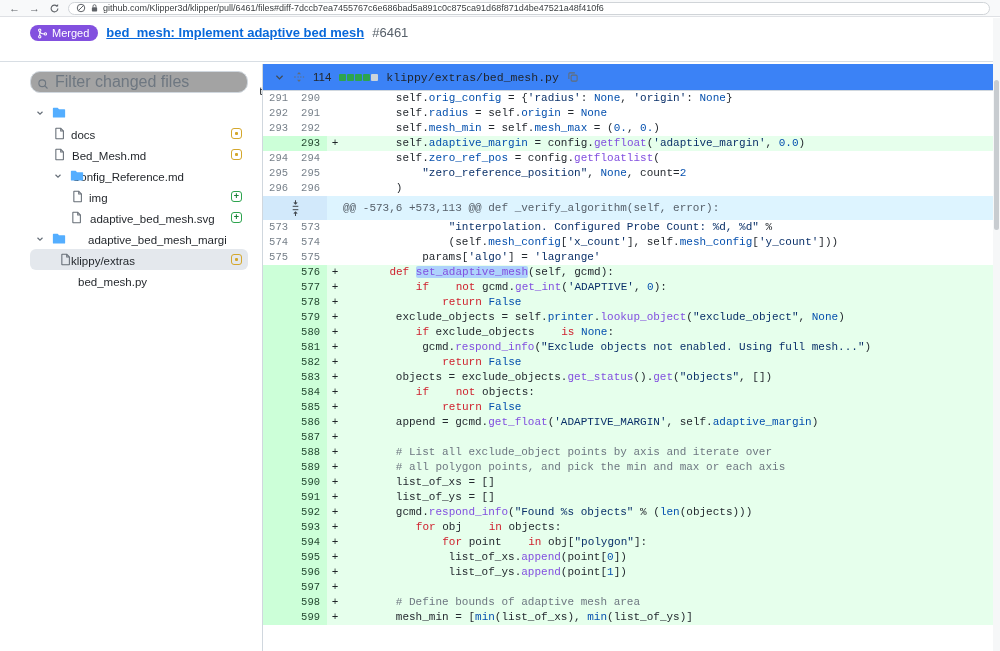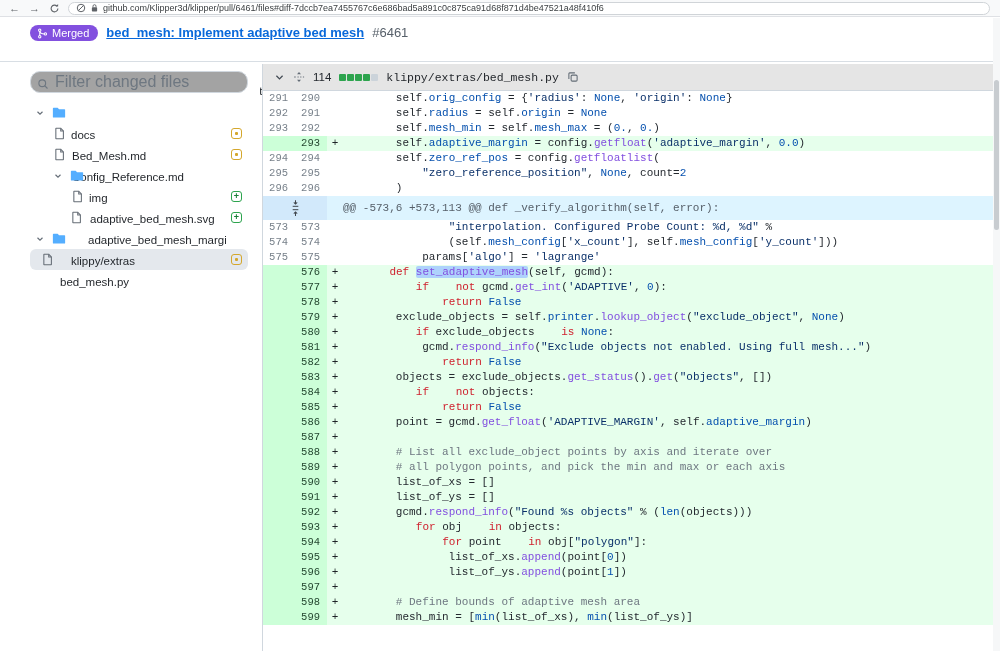--- a/index.html
+++ b/index.html
@@ -55,21 +55,21 @@
   .ticon { display:flex; width:15px; justify-content:center; }
   .tlabel { white-space:nowrap; overflow:hidden;margin-top:44px; }
   .status { width:11px; height:11px; border-radius:3px; margin-left:auto; display:flex; align-items:center; justify-content:center; flex:none; }
   .status.modified { border:1.5px solid #d4a72c; }
   .status.modified::after { content:""; width:3px; height:3px; border-radius:1px; background:#d4a72c; }
   .status.added { border:1.5px solid #2da44e; color:#1a7f37; font-size:9px; font-weight:700; line-height:1; }
 
   
   .main { position:absolute; left:262px; top:64px; right:0; bottom:0; border-left:1px solid #d0d7de; background:#fff; overflow:hidden; }
   .file-header {
-    height:27px; background:#e5e5e5; border-bottom:1px solid #d0d7de;
+    height:27px; background:#3b82f6; border-bottom:1px solid #d0d7de;
     display:flex; align-items:center; gap:8px; padding:0 11px;
   }
   .fh-ic { display:flex; align-items:center; cursor:pointer; }
   .count { font-size:11.5px; color:#24292f; }
   .blocks { display:flex; gap:1px; }
   .block { width:7px; height:7px; border-radius:1px; display:inline-block; }
   .block.a { background:#2da44e; }
   .block.n { background:#cbd3da; }
   .file-path { font-family:"Liberation Mono","DejaVu Sans Mono",monospace; font-size:11.5px; color:#1f2328; }
 
@@ -249,21 +249,21 @@
             <path d="M4 6l4 4 4-4" fill="none" stroke="#636c76" stroke-width="1.8"></path>
           </svg>
         </span>
         <span class="ticon">
           <svg width="14" height="14" viewBox="0 0 16 16">
             <path d="M1.75 2h4.09c.36 0 .7.14.96.4l1.2 1.2h6.25c.41 0 .75.34.75.75v8.15a.75.75 0 0 1-.75.75H1.75a.75.75 0 0 1-.75-.75V2.75c0-.41.34-.75.75-.75Z" fill="#54aeff"></path>
           </svg>
         </span>
         <span class="tlabel">klippy/extras</span>
       </div>
-      <div class="tree-row selected" style="padding-left: 10px;">
+      <div class="tree-row selected" style="padding-left: 28px;">
         <span class="ticon">
           <svg width="13" height="13" viewBox="0 0 16 16">
             <path d="M3.5 1.75c0-.14.11-.25.25-.25h5.69c.07 0 .13.03.18.07l3.08 3.08c.05.05.08.11.08.18v9.42c0 .14-.11.25-.25.25H3.75a.25.25 0 0 1-.25-.25V1.75Z" fill="none" stroke="#656d76" stroke-width="1.3"></path>
             <path d="M9.5 1.8V5h3.2" fill="none" stroke="#656d76" stroke-width="1.3"></path>
           </svg>
         </span>
         <span class="tlabel">bed_mesh.py</span>
         <span class="status modified"></span>
       </div>
     </div>
@@ -326,21 +326,21 @@
       <div class="drow a"><span class="num"></span><span class="num">576</span><span class="sign">+</span><span class="code"><span class="tk-p">    </span><span class="tk-k">def</span><span class="tk-p"> </span><span class="tk-e tk-hl">set_adaptive_mesh</span><span class="tk-p">(self, gcmd):</span></span></div>
       <div class="drow a"><span class="num"></span><span class="num">577</span><span class="sign">+</span><span class="code"><span class="tk-p">        </span><span class="tk-k">if</span><span class="tk-p"> </span><span class="tk-k">not</span><span class="tk-p"> gcmd.</span><span class="tk-e">get_int</span><span class="tk-p">(</span><span class="tk-s">'ADAPTIVE'</span><span class="tk-p">, </span><span class="tk-c">0</span><span class="tk-p">):</span></span></div>
       <div class="drow a"><span class="num"></span><span class="num">578</span><span class="sign">+</span><span class="code"><span class="tk-p">            </span><span class="tk-k">return</span><span class="tk-p"> </span><span class="tk-c">False</span></span></div>
       <div class="drow a"><span class="num"></span><span class="num">579</span><span class="sign">+</span><span class="code"><span class="tk-p">        exclude_objects = self.</span><span class="tk-c">printer</span><span class="tk-p">.</span><span class="tk-e">lookup_object</span><span class="tk-p">(</span><span class="tk-s">"exclude_object"</span><span class="tk-p">, </span><span class="tk-c">None</span><span class="tk-p">)</span></span></div>
       <div class="drow a"><span class="num"></span><span class="num">580</span><span class="sign">+</span><span class="code"><span class="tk-p">        </span><span class="tk-k">if</span><span class="tk-p"> exclude_objects </span><span class="tk-k">is</span><span class="tk-p"> </span><span class="tk-c">None</span><span class="tk-p">:</span></span></div>
       <div class="drow a"><span class="num"></span><span class="num">581</span><span class="sign">+</span><span class="code"><span class="tk-p">            gcmd.</span><span class="tk-e">respond_info</span><span class="tk-p">(</span><span class="tk-s">"Exclude objects not enabled. Using full mesh..."</span><span class="tk-p">)</span></span></div>
       <div class="drow a"><span class="num"></span><span class="num">582</span><span class="sign">+</span><span class="code"><span class="tk-p">            </span><span class="tk-k">return</span><span class="tk-p"> </span><span class="tk-c">False</span></span></div>
       <div class="drow a"><span class="num"></span><span class="num">583</span><span class="sign">+</span><span class="code"><span class="tk-p">        objects = exclude_objects.</span><span class="tk-e">get_status</span><span class="tk-p">().</span><span class="tk-e">get</span><span class="tk-p">(</span><span class="tk-s">"objects"</span><span class="tk-p">, [])</span></span></div>
       <div class="drow a"><span class="num"></span><span class="num">584</span><span class="sign">+</span><span class="code"><span class="tk-p">        </span><span class="tk-k">if</span><span class="tk-p"> </span><span class="tk-k">not</span><span class="tk-p"> objects:</span></span></div>
       <div class="drow a"><span class="num"></span><span class="num">585</span><span class="sign">+</span><span class="code"><span class="tk-p">            </span><span class="tk-k">return</span><span class="tk-p"> </span><span class="tk-c">False</span></span></div>
-      <div class="drow a"><span class="num"></span><span class="num">586</span><span class="sign">+</span><span class="code"><span class="tk-p">        point = gcmd.</span><span class="tk-e">get_float</span><span class="tk-p">(</span><span class="tk-s">'ADAPTIVE_MARGIN'</span><span class="tk-p">, self.</span><span class="tk-c">adaptive_margin</span><span class="tk-p">)</span></span></div>
+      <div class="drow a"><span class="num"></span><span class="num">586</span><span class="sign">+</span><span class="code"><span class="tk-p">        append = gcmd.</span><span class="tk-e">get_float</span><span class="tk-p">(</span><span class="tk-s">'ADAPTIVE_MARGIN'</span><span class="tk-p">, self.</span><span class="tk-c">adaptive_margin</span><span class="tk-p">)</span></span></div>
       <div class="drow a"><span class="num"></span><span class="num">587</span><span class="sign">+</span><span class="code"></span></div>
       <div class="drow a"><span class="num"></span><span class="num">588</span><span class="sign">+</span><span class="code"><span class="tk-m">        # List all exclude_object points by axis and iterate over</span></span></div>
       <div class="drow a"><span class="num"></span><span class="num">589</span><span class="sign">+</span><span class="code"><span class="tk-m">        # all polygon points, and pick the min and max or each axis</span></span></div>
       <div class="drow a"><span class="num"></span><span class="num">590</span><span class="sign">+</span><span class="code"><span class="tk-p">        list_of_xs = []</span></span></div>
       <div class="drow a"><span class="num"></span><span class="num">591</span><span class="sign">+</span><span class="code"><span class="tk-p">        list_of_ys = []</span></span></div>
       <div class="drow a"><span class="num"></span><span class="num">592</span><span class="sign">+</span><span class="code"><span class="tk-p">        gcmd.</span><span class="tk-e">respond_info</span><span class="tk-p">(</span><span class="tk-s">"Found %s objects"</span><span class="tk-p"> % (</span><span class="tk-c">len</span><span class="tk-p">(objects)))</span></span></div>
       <div class="drow a"><span class="num"></span><span class="num">593</span><span class="sign">+</span><span class="code"><span class="tk-p">        </span><span class="tk-k">for</span><span class="tk-p"> obj </span><span class="tk-k">in</span><span class="tk-p"> objects:</span></span></div>
       <div class="drow a"><span class="num"></span><span class="num">594</span><span class="sign">+</span><span class="code"><span class="tk-p">            </span><span class="tk-k">for</span><span class="tk-p"> point </span><span class="tk-k">in</span><span class="tk-p"> obj[</span><span class="tk-s">"polygon"</span><span class="tk-p">]:</span></span></div>
       <div class="drow a"><span class="num"></span><span class="num">595</span><span class="sign">+</span><span class="code"><span class="tk-p">                list_of_xs.</span><span class="tk-e">append</span><span class="tk-p">(point[</span><span class="tk-c">0</span><span class="tk-p">])</span></span></div>
       <div class="drow a"><span class="num"></span><span class="num">596</span><span class="sign">+</span><span class="code"><span class="tk-p">                list_of_ys.</span><span class="tk-e">append</span><span class="tk-p">(point[</span><span class="tk-c">1</span><span class="tk-p">])</span></span></div>

